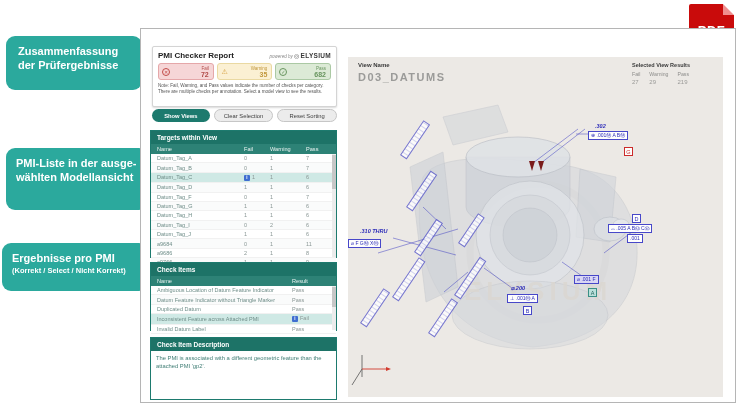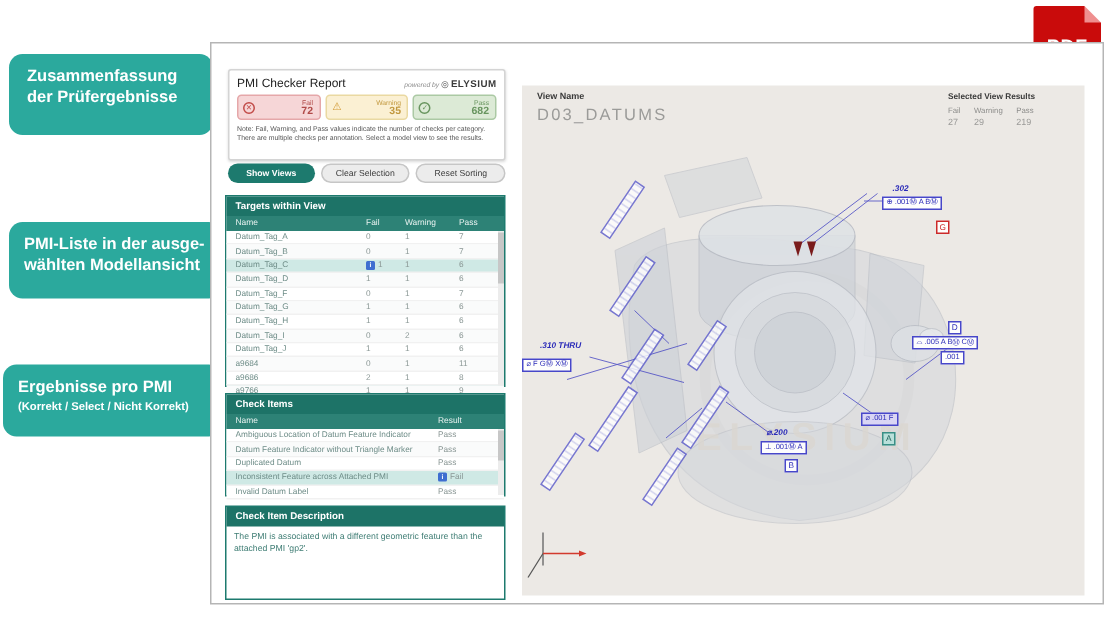--- a/index.html
+++ b/index.html
@@ -22,21 +22,21 @@
 
   
   .main-box{position:absolute;left:140px;top:28px;width:596px;height:375px;background:#fff;
     border:1px solid #b5b5b5;box-sizing:border-box;}
 
   
   .report-card{position:absolute;left:152px;top:46px;width:185px;height:61px;background:#fff;
     border:1px solid #d4d4d4;border-radius:2px;box-shadow:0 1px 2px rgba(0,0,0,.15);
     box-sizing:border-box;padding:4px 5px;}
   .report-head{display:flex;justify-content:space-between;align-items:baseline;}
-  .report-title{font-size:8px;font-weight:normal;color:#222;text-align:center;}
+  .report-title{font-size:8px;font-weight:bold;color:#222;text-align:center;}
   .powered{font-size:4.5px;color:#8a8a8a;font-style:italic;}
   .brand{font-size:6.5px;font-weight:bold;color:#3a3a3a;letter-spacing:.3px;font-style:normal;}
   .logo-mark{font-size:6px;color:#555;font-style:normal;}
   .stats{display:flex;gap:3px;margin-top:3px;}
   .stat{flex:1;height:17px;border-radius:3px;border:1px solid;position:relative;
     padding:2px 4px 1px 14px;box-sizing:border-box;}
   .stat .icon{position:absolute;left:3px;top:4px;font-size:7px;line-height:8px;width:8px;height:8px;text-align:center;}
   .stat .icon.circ{border:1px solid;border-radius:50%;font-size:5px;line-height:7px;box-sizing:border-box;}
   .stat .lbl{display:block;text-align:right;font-size:4.5px;}
   .stat .val{display:block;text-align:right;font-size:7px;font-weight:bold;}
@@ -68,21 +68,21 @@
   .c-fail{width:26px;} .c-warn{width:36px;} .c-pass{width:26px;} .c-result{width:40px;}
   .ibadge{display:inline-block;width:6px;height:6px;background:#3f6ed0;color:#fff;font-size:4.5px;
     line-height:6px;text-align:center;border-radius:1px;margin-right:2px;font-weight:bold;font-style:normal;}
   .vscroll{position:absolute;right:0;top:23px;bottom:0;width:4px;background:#ececec;}
   .vscroll .thumb{position:absolute;top:1px;left:0;width:4px;height:34px;background:#c7c7c7;}
   .desc-body{padding:3px 5px;font-size:5.8px;color:#3f7d74;line-height:1.45;height:44px;}
 
   
   .viewer{position:absolute;left:348px;top:57px;width:375px;height:340px;background:#ECE9E5;overflow:hidden;}
   .vh-label{position:absolute;left:10px;top:5px;font-size:6px;font-weight:bold;color:#3a3a3a;}
-  .vh-name{position:absolute;left:10px;top:14px;font-size:11px;color:#9b9b99;letter-spacing:1.5px;}
+  .vh-name{position:absolute;left:10px;top:14px;font-size:11px;color:#9b9b99;letter-spacing:1.5px;font-weight:bold;}
   .res-label{position:absolute;left:284px;top:5px;font-size:5.5px;font-weight:bold;color:#3a3a3a;}
   .res-grid{position:absolute;left:284px;top:14px;display:flex;}
   .res-col{margin-right:9px;}
   .res-col .rl{display:block;font-size:5.2px;color:#8d8d8b;}
   .res-col .rv{display:block;font-size:6px;color:#9a9a98;margin-top:2px;}
   .model-svg{position:absolute;left:0;top:0;}
 
   .fcf{position:absolute;font-size:5px;line-height:7px;height:9px;padding:0 2px;border:1px solid #4747c9;
     color:#2b2bb8;background:rgba(255,255,255,.92);white-space:nowrap;box-sizing:border-box;}
   .fcf.sel{background:#d9d6f4;}
@@ -96,21 +96,21 @@
 </style>
 </head>
 <body>
 
 <div class="stage">
 
   <div class="callout" style="left:6px;top:36px;width:136px;height:54px;padding-left:12px;">
     <span class="main">Zusammenfassung
 der Prüfergebnisse</span>
   </div>
-  <div class="callout" style="left:6px;top:148px;width:142px;height:51px;">
+  <div class="callout" style="left:6px;top:148px;width:142px;height:62px;">
     <span class="main">PMI-Liste in der ausge-
 wählten Modellansicht</span>
   </div>
   <div class="callout" style="left:2px;top:243px;width:146px;height:48px;">
     <span class="main">Ergebnisse pro PMI</span>
     <span class="sub">(Korrekt / Select / Nicht Korrekt)</span>
   </div>
 
   <div class="pdf-badge">
     <span>PDF</span>

